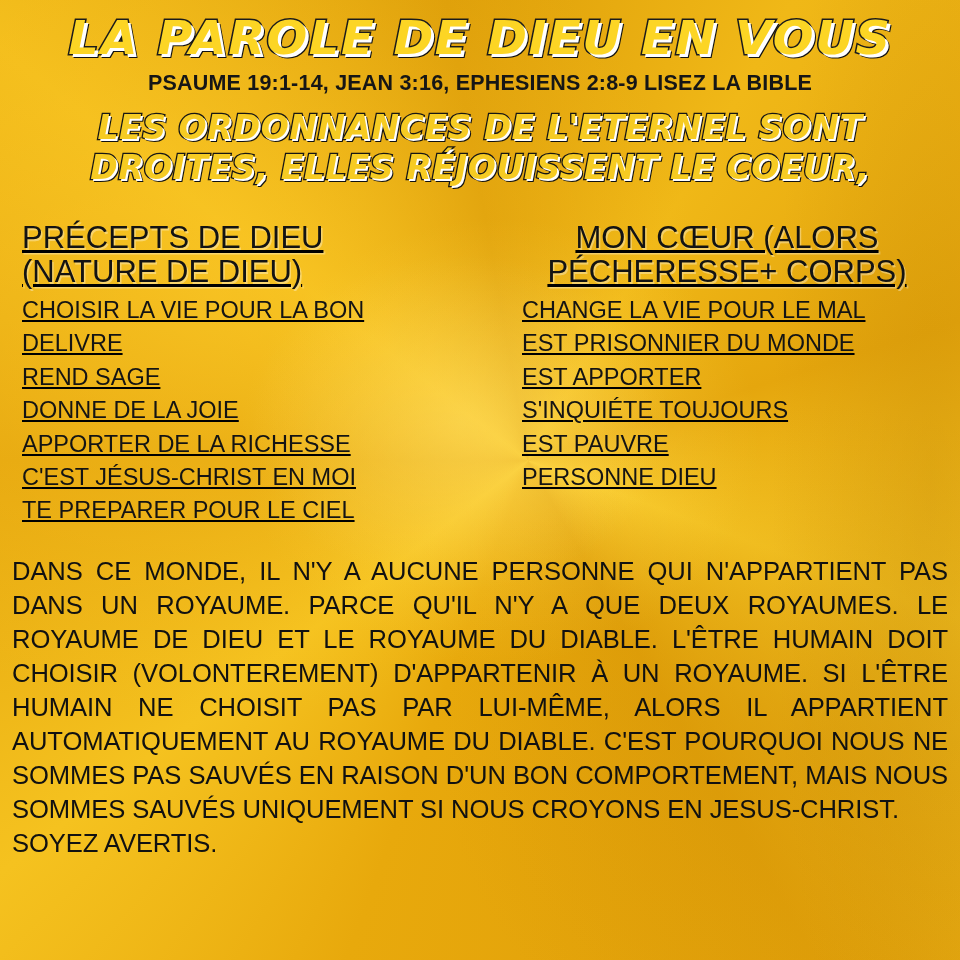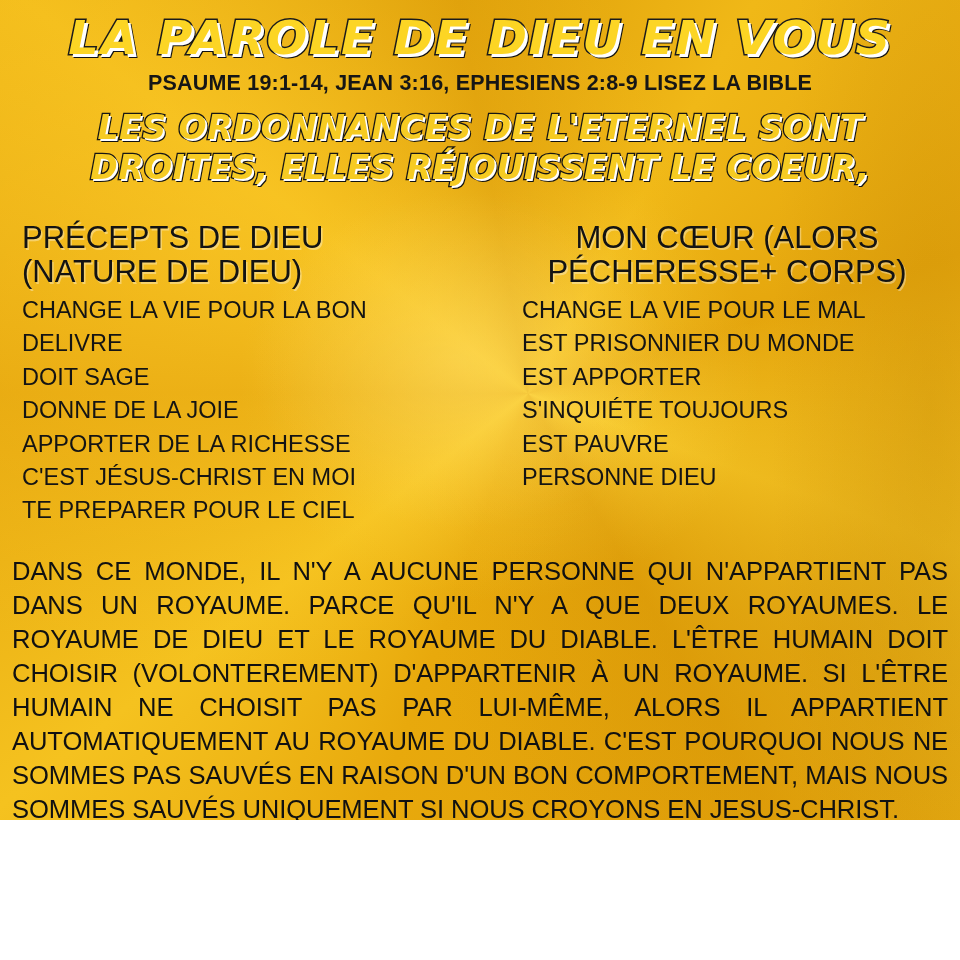--- a/index.html
+++ b/index.html
@@ -8,21 +8,21 @@
   }
   body {
     width: 960px;
     height: 960px;
     font-family: "Liberation Sans", sans-serif;
     overflow: hidden;
   }
   #poster {
     position: relative;
     width: 960px;
-    height: 820px;
+    height: 960px;
     background:
       radial-gradient(ellipse 420px 360px at 52% 46%, rgba(255,215,70,0.55) 0%, rgba(240,180,20,0.0) 62%),
       radial-gradient(ellipse 700px 620px at 22% 30%, rgba(255,205,45,0.45) 0%, rgba(226,163,12,0.0) 70%),
       radial-gradient(ellipse 520px 480px at 85% 78%, rgba(214,151,8,0.55) 0%, rgba(240,186,26,0.0) 72%),
       conic-gradient(from 200deg at 55% 48%,
          #e8a90c 0deg, #f5c21f 32deg, #e4a40c 70deg, #f3bd1b 108deg,
          #dd9d08 150deg, #f0b817 190deg, #e5a60d 232deg, #f7c726 270deg,
          #e09f09 310deg, #e8a90c 360deg);
     box-sizing: border-box;
     overflow: hidden;
@@ -84,21 +84,21 @@
     letter-spacing: 0.5px;
   }
 
   
   .columns {
     display: flex;
     margin-top: 34px;
     padding: 0 18px 0 22px;
     gap: 60px;
   }
-  .col { flex: 1; }
+  .col { flex: 1; text-decoration: underline; }
   .col-heading {
     font-family: "Liberation Sans", sans-serif;
     font-size: 31px;
     font-weight: normal;
     color: #131313;
     line-height: 1.08;
     margin: 0 0 6px 0;
     text-shadow: 1.5px 1.5px 0 rgba(255,255,255,0.35);
   }
   .col.right .col-heading { text-align: center; }
@@ -139,23 +139,23 @@
     <div class="title-wrap">
       <h1 class="main-title">LA PAROLE DE DIEU EN VOUS</h1>
       <div class="subtitle">PSAUME 19:1-14, JEAN 3:16, EPHESIENS 2:8-9 LISEZ LA BIBLE</div>
       <div class="verse-head">LES ORDONNANCES DE L'ETERNEL SONT DROITES, ELLES RÉJOUISSENT LE COEUR,</div>
     </div>
 
     <div class="columns">
       <div class="col left">
         <div class="col-heading">PRÉCEPTS DE DIEU (NATURE DE DIEU)</div>
         <ul class="col-list">
-          <li>CHANGE LA VIE POUR LA BON</li>
+          <li>CHOISIR LA VIE POUR LA BON</li>
           <li>DELIVRE</li>
-          <li>DOIT SAGE</li>
+          <li>REND SAGE</li>
           <li>DONNE DE LA JOIE</li>
           <li>APPORTER DE LA RICHESSE</li>
           <li>C'EST JÉSUS-CHRIST EN MOI</li>
           <li>TE PREPARER POUR LE CIEL</li>
         </ul>
       </div>
       <div class="col right">
         <div class="col-heading">MON CŒUR (ALORS PÉCHERESSE+ CORPS)</div>
         <ul class="col-list">
           <li>CHANGE LA VIE POUR LE MAL</li>

